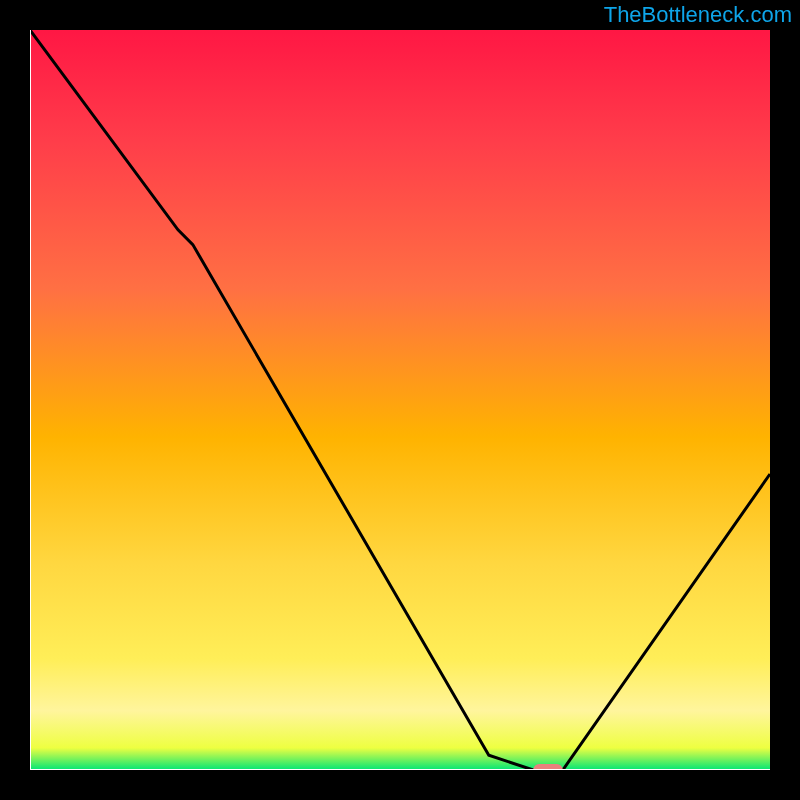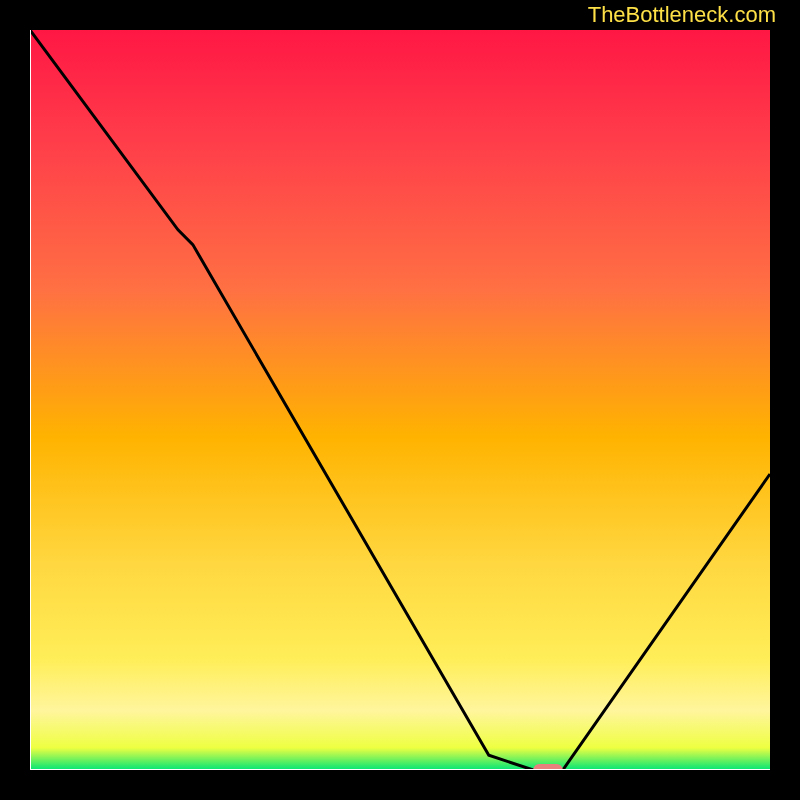--- a/index.html
+++ b/index.html
@@ -1,18 +1,18 @@
 <!DOCTYPE html>
 <html><head>
 <meta charset="utf-8">
 <style>
   * { margin: 0; padding: 0; box-sizing: border-box; }
   html, body { width: 800px; height: 800px; background: #000; font-family: Arial, sans-serif; }
   .container { position: relative; width: 800px; height: 800px; }
-  .watermark { position: absolute; top: 2px; right: 24px; color: #fde047; font-size: 22px; font-weight: 500; z-index: 10; }
+  .watermark { position: absolute; top: 2px; right: 8px; color: #0ea5e9; font-size: 22px; font-weight: 500; z-index: 10; }
   .plot-area { position: absolute; left: 30px; top: 30px; width: 740px; height: 740px; }
   .axis-line { stroke: #fff; stroke-width: 2; fill: none; }
   .curve { stroke: #000; stroke-width: 3; fill: none; }
   .marker { fill: #e8817d; }
 </style>
 </head>
 <body>
 
 <div class="container">
   <div class="watermark">TheBottleneck.com</div>

